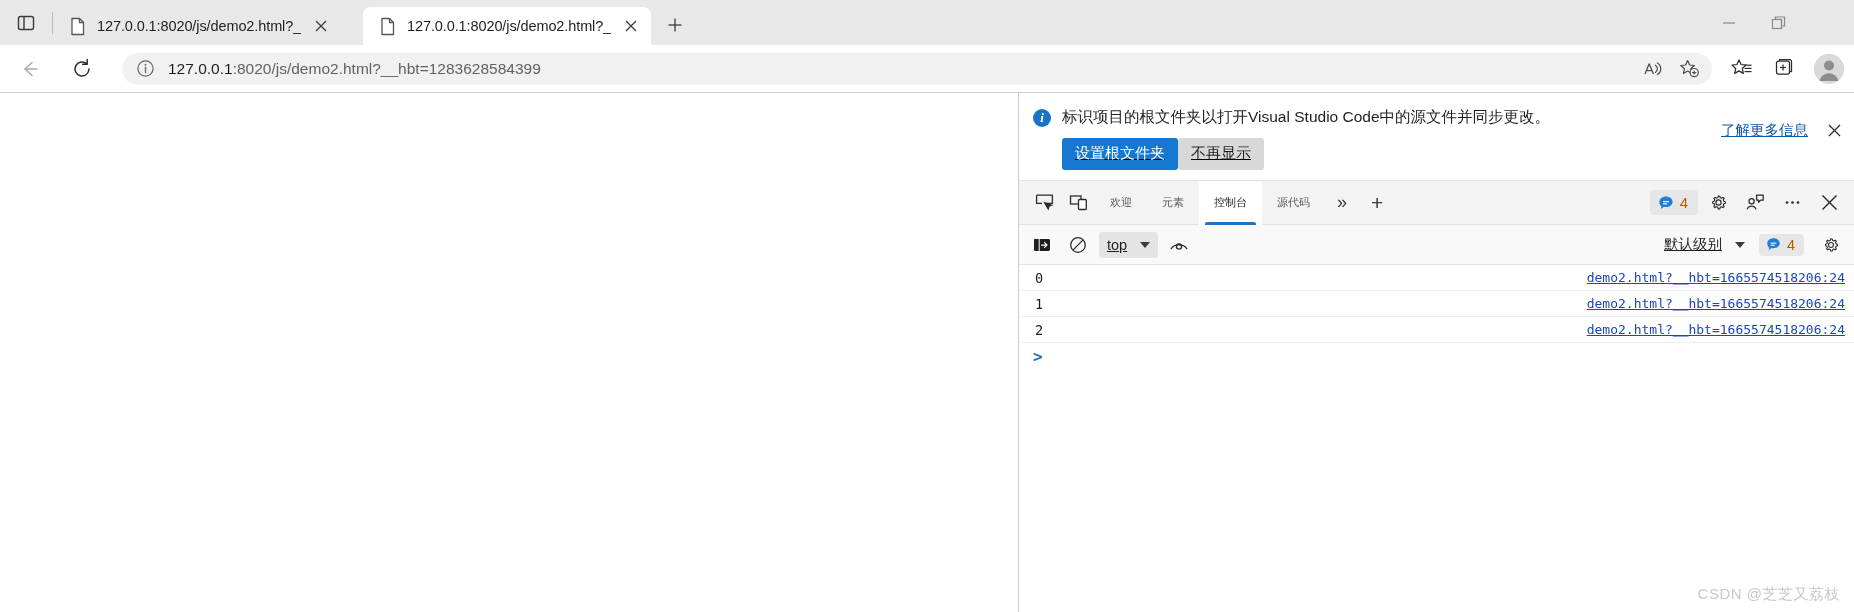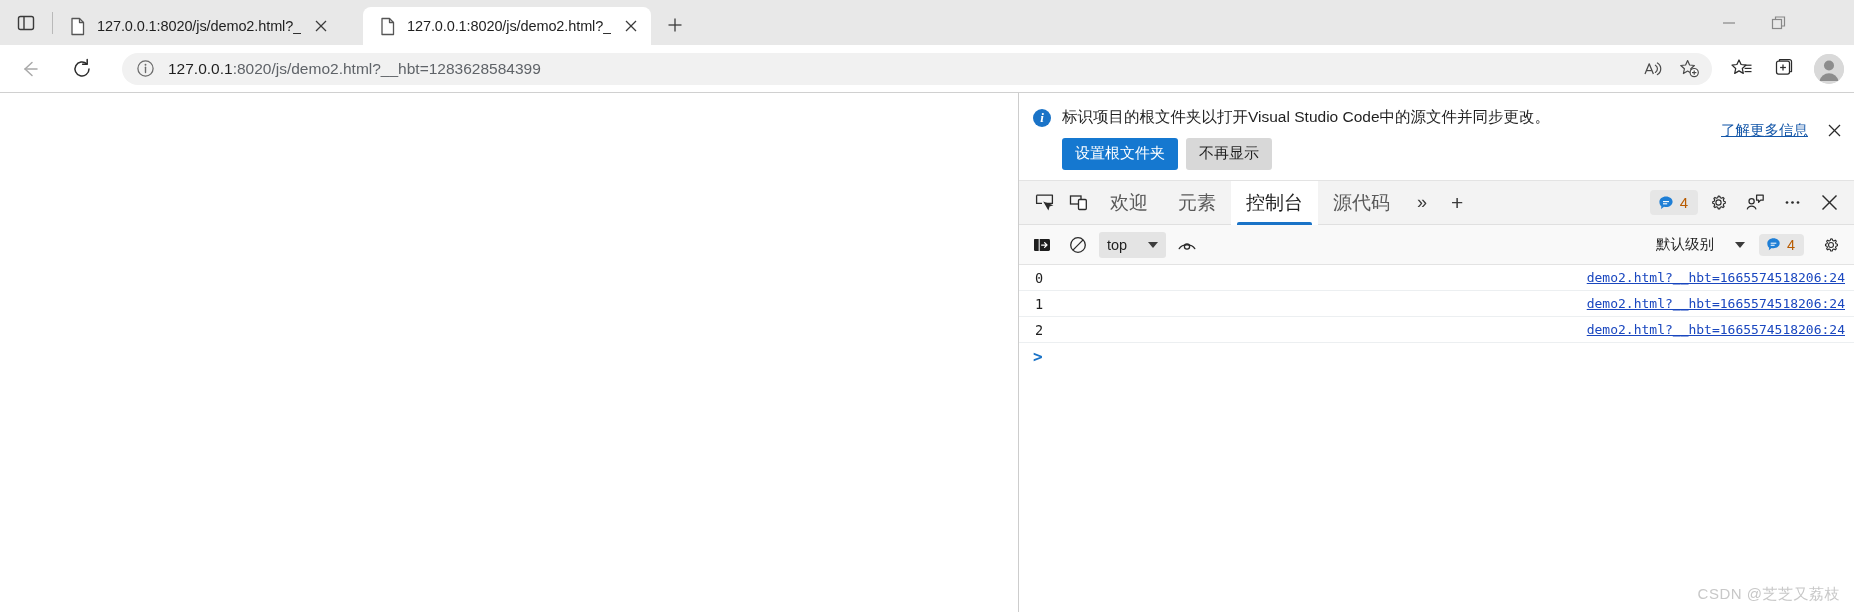--- a/index.html
+++ b/index.html
@@ -113,21 +113,21 @@
     width: 18px; height: 18px; border-radius: 50%; background: #1a73c7;
     color: #fff; font-size: 13px; font-weight: bold; font-style: italic;
     display: flex; align-items: center; justify-content: center;
     flex: 0 0 18px; margin-top: 2px; font-family: "Liberation Serif", serif;
   }
   .info-msg {
     font-size: 15.5px; color: #1f1f1f; margin-left: 11px; line-height: 20px;
     flex: 1; white-space: nowrap;
   }
   .infobar-row2 {
-    display: flex; align-items: center; padding: 11px 14px 0 43px; gap: 8px;
+    display: flex; align-items: center; padding: 11px 14px 0 43px;  text-decoration: underline;
   }
   .btn-primary {
     background: #1578d0; color: #ffffff; border: none; border-radius: 3px;
     font-size: 15px; padding: 6px 13px 7px 13px; cursor: pointer;
     font-family: "Liberation Sans", sans-serif;
   }
   .btn-secondary {
     background: #d8d8d8; color: #1f1f1f; border: none; border-radius: 3px;
     font-size: 15px; padding: 6px 13px 7px 13px; cursor: pointer;
     font-family: "Liberation Sans", sans-serif;
@@ -144,21 +144,21 @@
   .dt-tabbar {
     height: 44px; background: #f3f3f3; border-bottom: 1px solid #e0e0e0;
     display: flex; align-items: center; padding-left: 8px;
   }
   .dt-iconbtn {
     width: 34px; height: 32px; border-radius: 4px; cursor: pointer;
     display: flex; align-items: center; justify-content: center;
   }
   .dt-tab {
     height: 44px; padding: 0 15px; display: flex; align-items: center;
-    font-size: 19px; color: #5a5a5a; cursor: pointer; position: relative;
+    font-size: 11px; color: #5a5a5a; cursor: pointer; position: relative;
   }
   .dt-tab.active {
     color: #1f1f1f; background: #ffffff;
   }
   .dt-tab.active::after {
     content: ''; position: absolute; left: 6px; right: 6px; bottom: 0; height: 3px;
     background: #1a73c7; border-radius: 2px 2px 0 0;
   }
   .dt-tabbar-right {
     margin-left: auto; display: flex; align-items: center; gap: 3px; padding-right: 8px;
@@ -173,22 +173,22 @@
   .console-toolbar {
     height: 40px; background: #f9f9f9; border-bottom: 1px solid #e3e3e3;
     display: flex; align-items: center; padding: 0 8px; gap: 6px;
   }
   .ct-btn {
     width: 30px; height: 28px; border-radius: 4px; cursor: pointer;
     display: flex; align-items: center; justify-content: center;
   }
   .ct-select {
     height: 26px; background: #e4e4e4; border-radius: 3px; padding: 0 8px;
-    display: flex; align-items: center; gap: 21px; cursor: pointer;
-    font-size: 14.5px; color: #1f1f1f;
+    display: flex; align-items: center; gap: 13px; cursor: pointer;
+    font-size: 14.5px; color: #1f1f1f; text-decoration: underline;
   }
   .ct-select.plain { background: transparent; }
   .caret-down {
     width: 0; height: 0; border-left: 5px solid transparent; border-right: 5px solid transparent;
     border-top: 6px solid #3c3c3c;
   }
   .filter-input {
     flex: 1; height: 26px; border: 1px solid #c4c4c4; border-radius: 3px;
     background: #ffffff; padding: 0 9px; font-size: 14.5px; color: #1f1f1f;
     font-family: "Liberation Sans", sans-serif; outline: none; max-width: 300px;

